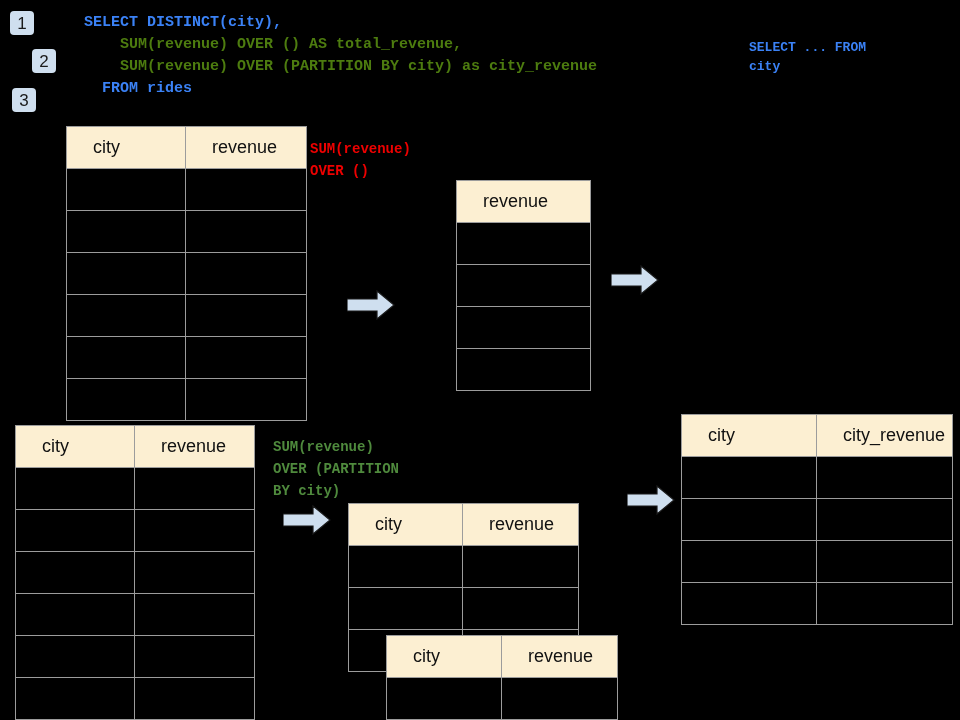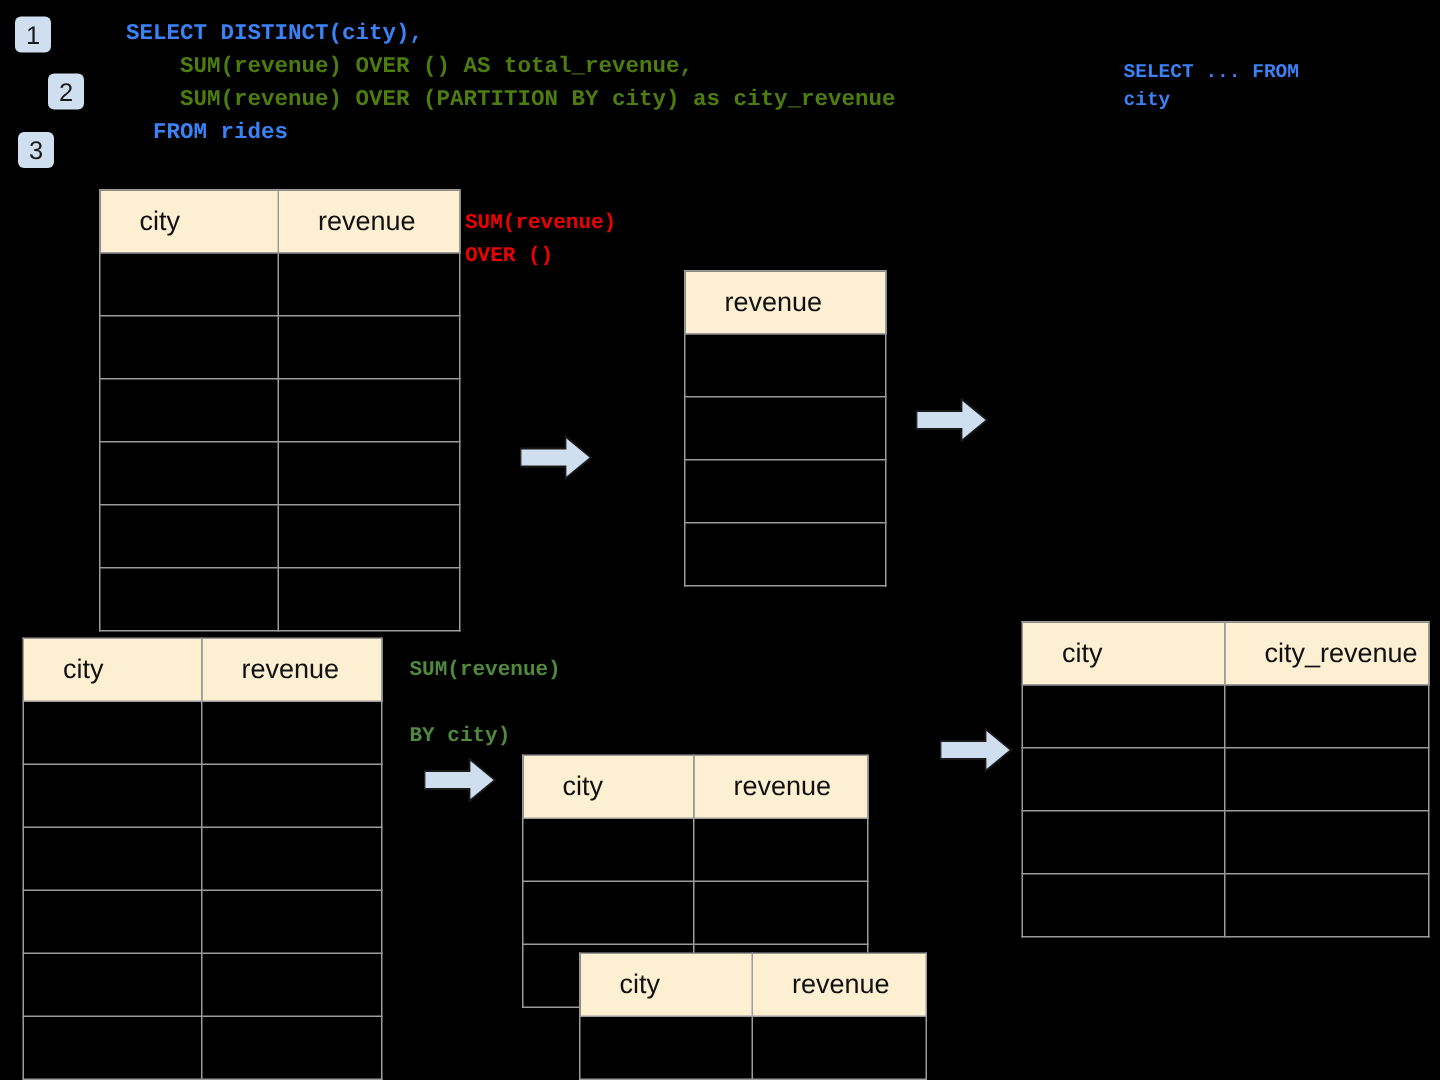--- a/index.html
+++ b/index.html
@@ -110,20 +110,21 @@
   <div class="code green" style="left:84px; top:56px;">    SUM(revenue) OVER (PARTITION BY city) as city_revenue</div>
   <div class="code purple" style="left:84px; top:78px;">  FROM rides</div>
 
   <div class="code small purple" style="left:749px; top:38px;">SELECT ... FROM</div>
   <div class="code small purple" style="left:749px; top:57px;">city</div>
 
   <div class="annot red" style="left:310px; top:138px;">SUM(revenue)</div>
   <div class="annot red" style="left:310px; top:160px;">OVER ()</div>
 
   <div class="annot green" style="left:273px; top:436px;">SUM(revenue)</div>
+  <div class="annot green" style="left:273px; top:458px;">OVER (PARTITION</div>
   <div class="annot green" style="left:273px; top:480px;">BY city)</div>
 
   <table class="tbl" id="tbl-rides-source-top" style="left:66px; top:126px; width:240px;">
     <colgroup>
         <col style="width:119px">
         <col style="width:121px">
       </colgroup>
     <thead>
       <tr>
         <th>city</th>

